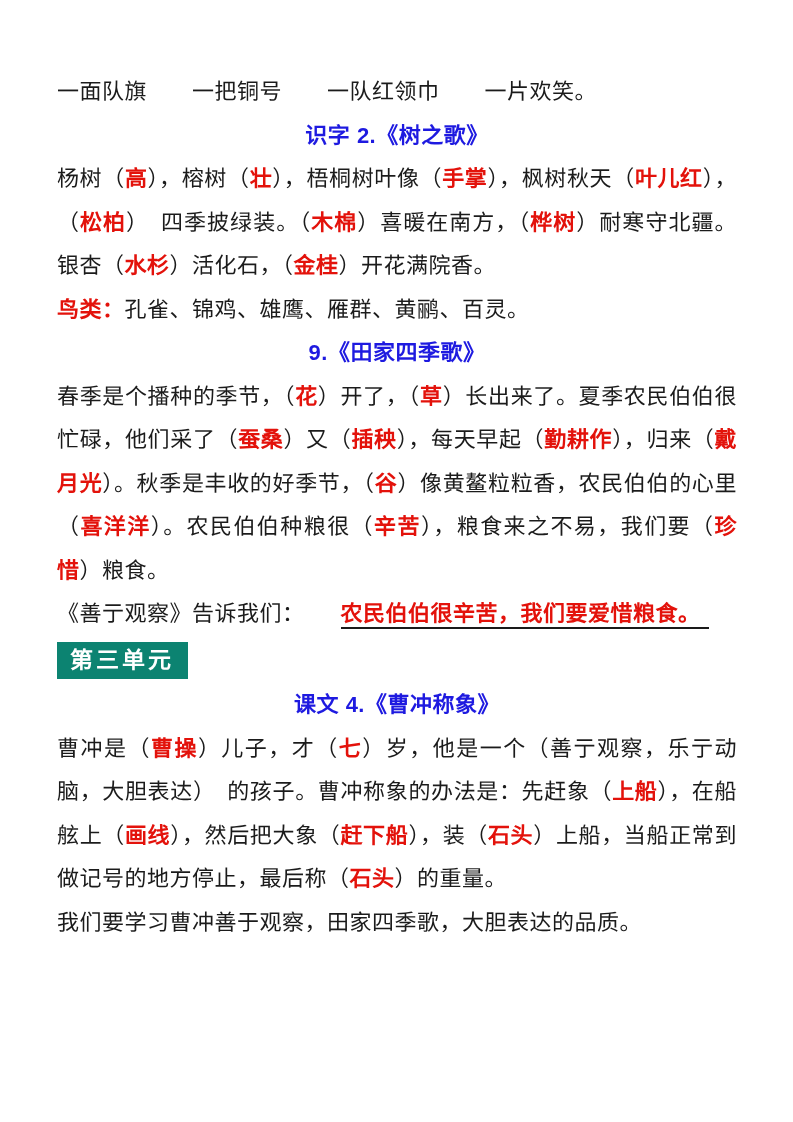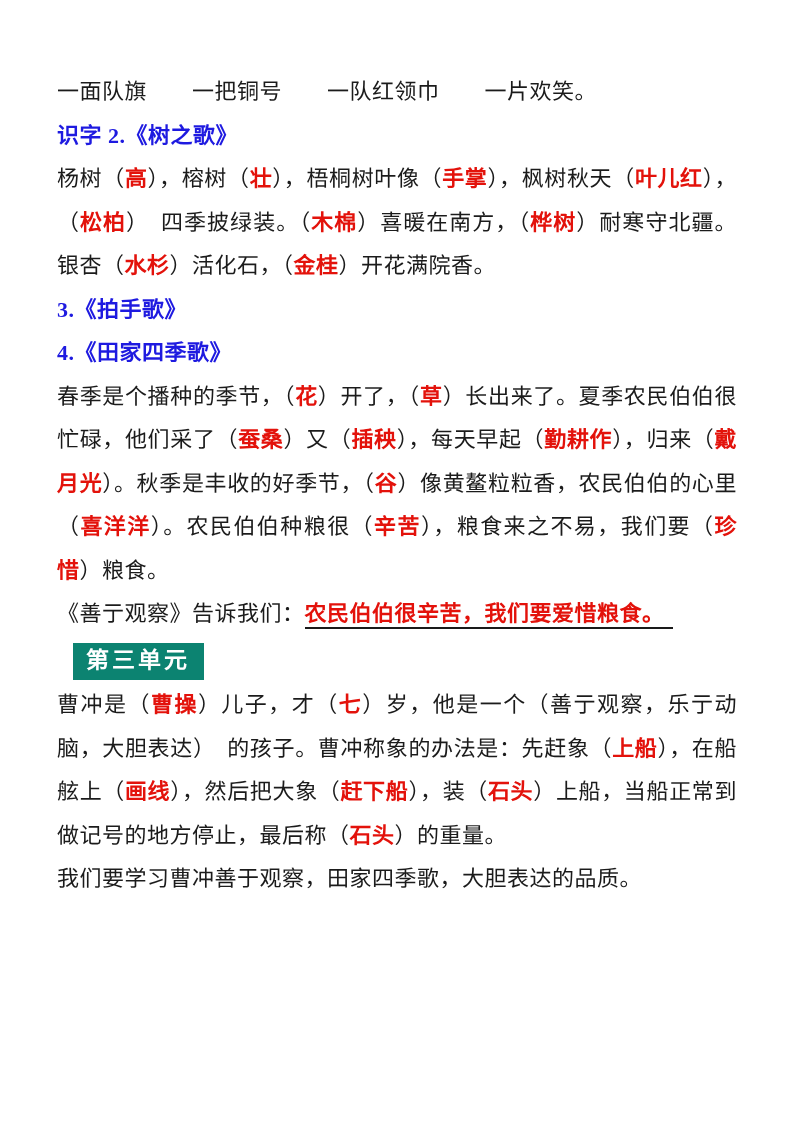--- a/index.html
+++ b/index.html
@@ -18,49 +18,50 @@
   body {
     width: 793px;
     height: 1122px;
     overflow: hidden;
   }
   .page {
     box-sizing: border-box;
     width: 793px;
     height: 822px;
     padding: 70px 56px 0 57px;
-    font-family: Liberation Serif, serif;
+    font-family: Liberation Sans, sans-serif;
     font-size: 22px;
     line-height: 43.5px;
     color: var(--body);
   }
   .para {
     margin: 0;
     text-align: justify;
     letter-spacing: 0.5px;
   }
   .heading {
     color: var(--blue);
     font-weight: bold;
-    text-align: left;
+    text-align: center;
   }
   .seg-black { color: var(--body); }
   .seg-red {
     color: var(--red);
     font-weight: bold;
   }
   .seg-red-u {
     color: var(--red);
     font-weight: bold;
     border-bottom: 2.5px solid var(--underline);
     padding-bottom: 1px;
     padding-right: 8px;
+    margin-left: 36px;
   }
   .banner-row {
-    margin: 2px 16px;
+    margin: 2px 0;
     line-height: 43.5px;
   }
   .banner {
     display: inline-block;
     background: var(--banner-bg);
     color: var(--banner-text);
     font-weight: bold;
     font-size: 23px;
     line-height: 36px;
     padding: 0 14px 1px 13px;
@@ -68,20 +69,21 @@
     vertical-align: middle;
   }
 </style>
 </head>
 <body>
 
 <main class="page">
     <p class="para"><span class="seg-black">一面队旗　　一把铜号　　一队红领巾　　一片欢笑。</span></p>
     <p class="para heading"><span>识字 2.《树之歌》</span></p>
     <p class="para"><span class="seg-black">杨树（</span><span class="seg-red">高</span><span class="seg-black">），榕树（</span><span class="seg-red">壮</span><span class="seg-black">），梧桐树叶像（</span><span class="seg-red">手掌</span><span class="seg-black">），枫树秋天（</span><span class="seg-red">叶儿红</span><span class="seg-black">），（</span><span class="seg-red">松柏</span><span class="seg-black">）　四季披绿装。（</span><span class="seg-red">木棉</span><span class="seg-black">）喜暖在南方，（</span><span class="seg-red">桦树</span><span class="seg-black">）耐寒守北疆。银杏（</span><span class="seg-red">水杉</span><span class="seg-black">）活化石，（</span><span class="seg-red">金桂</span><span class="seg-black">）开花满院香。</span></p>
-    <p class="para heading"><span>3.《拍手歌》</span></p>
-    <p class="para heading"><span>4.《田家四季歌》</span></p>
+    <p class="para"><span class="seg-red">鸟类：</span><span class="seg-black">孔雀、锦鸡、雄鹰、雁群、黄鹂、百灵。</span></p>
+    <p class="para heading"><span>9.《田家四季歌》</span></p>
     <p class="para"><span class="seg-black">春季是个播种的季节，（</span><span class="seg-red">花</span><span class="seg-black">）开了，（</span><span class="seg-red">草</span><span class="seg-black">）长出来了。夏季农民伯伯很忙碌，他们采了（</span><span class="seg-red">蚕桑</span><span class="seg-black">）又（</span><span class="seg-red">插秧</span><span class="seg-black">），每天早起（</span><span class="seg-red">勤耕作</span><span class="seg-black">），归来（</span><span class="seg-red">戴月光</span><span class="seg-black">）。秋季是丰收的好季节，（</span><span class="seg-red">谷</span><span class="seg-black">）像黄鳌粒粒香，农民伯伯的心里（</span><span class="seg-red">喜洋洋</span><span class="seg-black">）。农民伯伯种粮很（</span><span class="seg-red">辛苦</span><span class="seg-black">），粮食来之不易，我们要（</span><span class="seg-red">珍惜</span><span class="seg-black">）粮食。</span></p>
     <p class="para"><span class="seg-black">《善亍观察》告诉我们：</span><span class="seg-red-u">农民伯伯很辛苦，我们要爱惜粮食。</span></p>
     <div class="banner-row"><span class="banner">第三单元</span></div>
+    <p class="para heading"><span>课文 4.《曹冲称象》</span></p>
     <p class="para"><span class="seg-black">曹冲是（</span><span class="seg-red">曹操</span><span class="seg-black">）儿子，才（</span><span class="seg-red">七</span><span class="seg-black">）岁，他是一个（善亍观察，乐亍动脑，大胆表达）　的孩子。曹冲称象的办法是：先赶象（</span><span class="seg-red">上船</span><span class="seg-black">），在船舷上（</span><span class="seg-red">画线</span><span class="seg-black">），然后把大象（</span><span class="seg-red">赶下船</span><span class="seg-black">），装（</span><span class="seg-red">石头</span><span class="seg-black">）上船，当船正常到做记号的地方停止，最后称（</span><span class="seg-red">石头</span><span class="seg-black">）的重量。</span></p>
     <p class="para"><span class="seg-black">我们要学习曹冲善于观察，田家四季歌，大胆表达的品质。</span></p>
   </main>
 
 </body></html>

